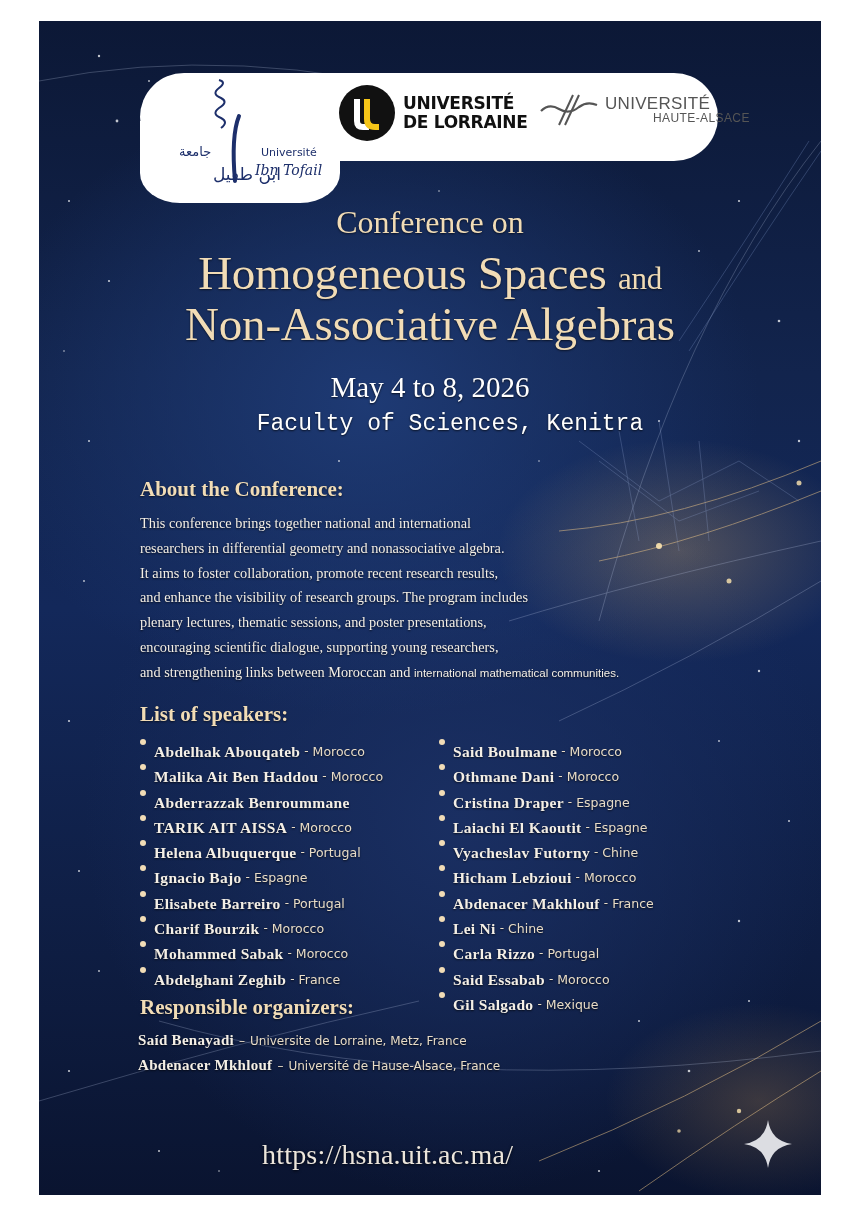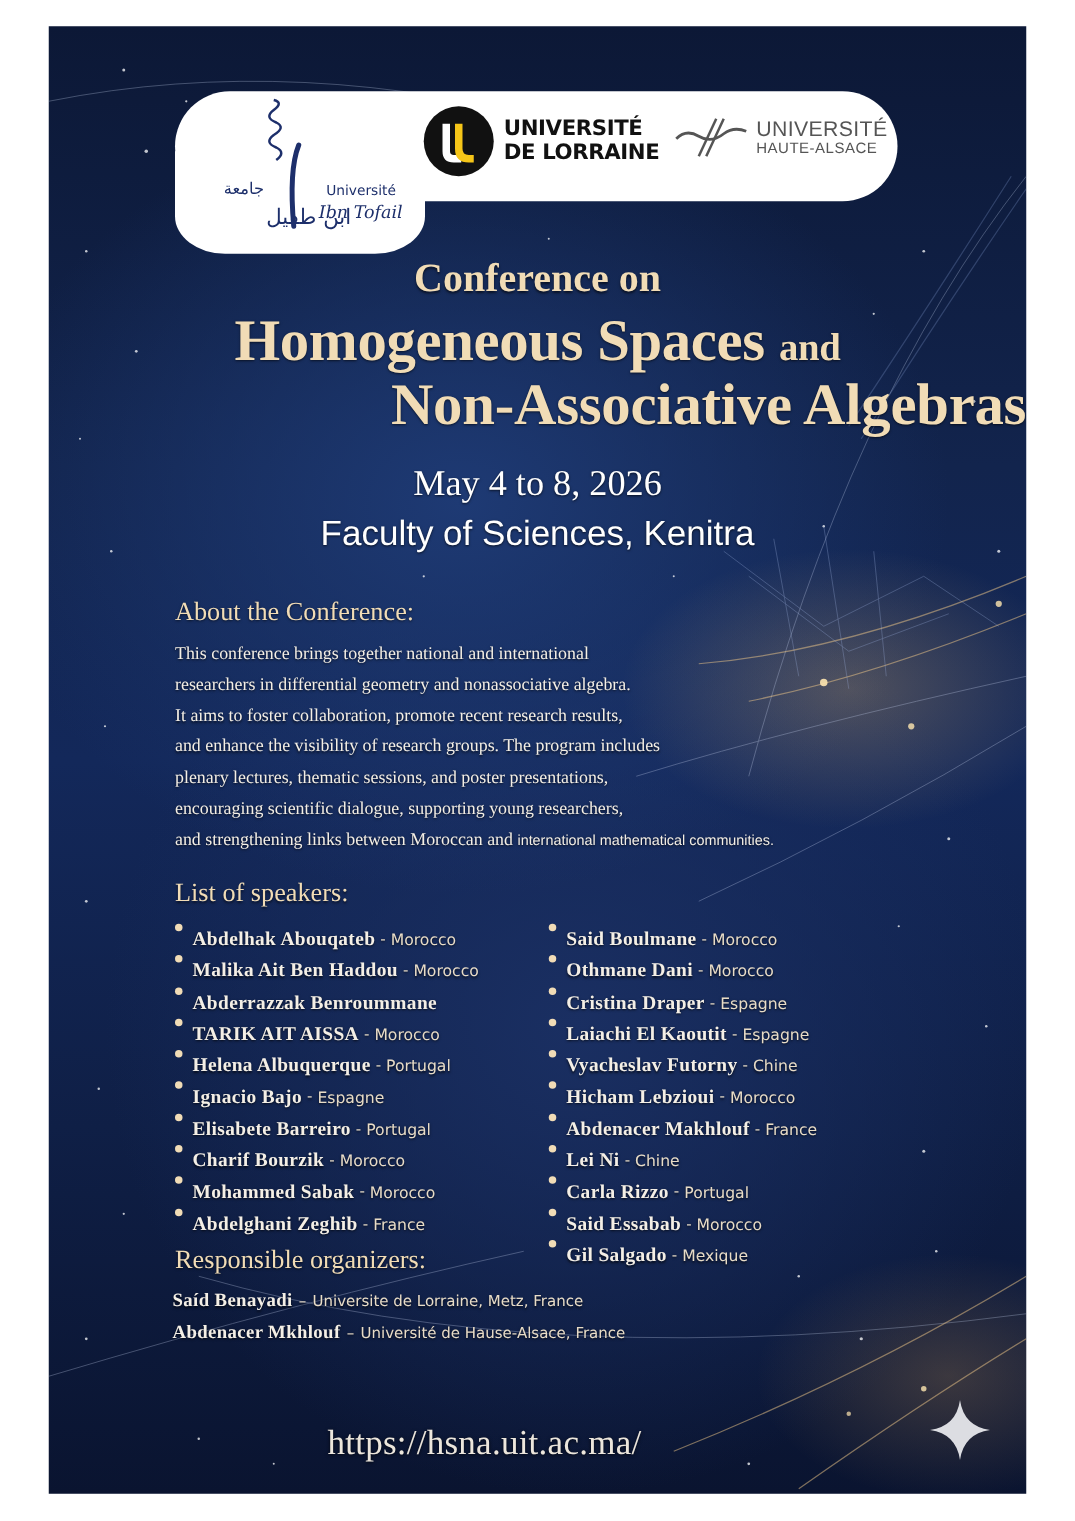--- a/index.html
+++ b/index.html
@@ -29,31 +29,31 @@
   .ut-fr { position:absolute; left:82px; top:70px; font-family:"DejaVu Sans", sans-serif; font-size:11px; color:#1d2f6b; }
   .ut-ibn { position:absolute; left:76px; top:86px; font-family:"DejaVu Serif", serif; font-style:italic; font-size:14px; color:#1d2f6b; }
   .ut-ar1 { position:absolute; left:0px; top:68px; font-size:13px; color:#1d2f6b; font-family:"DejaVu Sans", sans-serif; }
   .ut-ar2 { position:absolute; left:2px; top:88px; font-size:17px; color:#1d2f6b; font-family:"DejaVu Sans", sans-serif;margin-left:32px; }
   .ul-logo { position:absolute; left:300px; top:62px; height:60px; display:flex; align-items:center; gap:8px; }
   .ul-circle { width:56px; height:56px; border-radius:50%; background:#111; position:relative; }
   .ul-text { font-family:"DejaVu Sans", sans-serif; font-weight:bold; font-size:17px; line-height:19px; color:#111; letter-spacing:-0.3px; }
   .uha-logo { position:absolute; left:500px; top:72px; display:flex; align-items:center; gap:6px; }
   .uha-text { font-family:"Liberation Sans", sans-serif; color:#555; }
   .uha-l1 { font-size:17px; line-height:17px; letter-spacing:0.3px; }
-  .uha-l2 { font-size:12px; line-height:13px; letter-spacing:0.4px; }
-
-  .gold { color:#f1dcb6; text-shadow:0 1px 2px rgba(0,0,0,0.6);font-weight:bold; }
+  .uha-l2 { font-size:12px; line-height:13px; letter-spacing:0.4px;margin-left:48px; }
+
+  .gold { color:#f1dcb6; text-shadow:0 1px 2px rgba(0,0,0,0.6); }
   .title1 { position:absolute; left:0; width:782px; top:183px; text-align:center; font-size:32px; font-family:"Liberation Serif", serif; }
   .title2 { position:absolute; left:0; width:782px; top:225px; text-align:center; font-size:47px; font-family:"Liberation Serif", serif; letter-spacing:-0.3px; }
   .title2 .small { font-size:31px; }
-  .title3 { position:absolute; left:0; width:782px; top:276px; text-align:right; font-size:47px; font-family:"Liberation Serif", serif; letter-spacing:-0.2px; }
+  .title3 { position:absolute; left:0; width:782px; top:276px; text-align:center; font-size:47px; font-family:"Liberation Serif", serif; letter-spacing:-0.2px; }
   .date { position:absolute; left:0; width:782px; top:350px; text-align:center; font-size:29px; font-family:"Liberation Serif", serif; color:#ffffff; text-shadow:0 1px 2px rgba(0,0,0,0.7); }
-  .venue { position:absolute; left:0; width:782px; top:390px; text-align:center; font-size:28px; font-family:Liberation Sans, sans-serif; color:#ffffff; text-shadow:0 1px 2px rgba(0,0,0,0.7); }
-
-  .h2 { position:absolute; font-family:"Liberation Serif", serif; font-size:21px; font-weight:normal; }
+  .venue { position:absolute; left:0; width:782px; top:390px; text-align:center; font-size:23px; font-family:Liberation Mono, monospace; color:#ffffff; text-shadow:0 1px 2px rgba(0,0,0,0.7);padding-left:20px; }
+
+  .h2 { position:absolute; font-family:"Liberation Serif", serif; font-size:21px; font-weight:bold; }
   .about-title { left:101px; top:456px; }
   .about-body { position:absolute; left:101px; top:490px; width:600px; font-family:"Liberation Serif", serif; font-size:14.3px; line-height:24.8px; color:#f4efe6; text-shadow:0 1px 2px rgba(0,0,0,0.7); }
   .about-body .last-small { font-size:11.5px; font-family:Liberation Sans, sans-serif; }
 
   .speakers-title { left:101px; top:681px; }
   .spk-col { position:absolute; top:718px; list-style:none; margin:0; padding:0; }
   .spk-col.left { left:101px; }
   .spk-col.right { left:400px; }
   .spk-col li { height:25.3px; line-height:25.3px; white-space:nowrap; color:#f4efe6; text-shadow:0 1px 2px rgba(0,0,0,0.7); display:flex; align-items:flex-start; }
   .bullet { width:6px; height:6px; border-radius:50%; background:#f1dcb6; margin-right:8px; flex:0 0 auto; }

